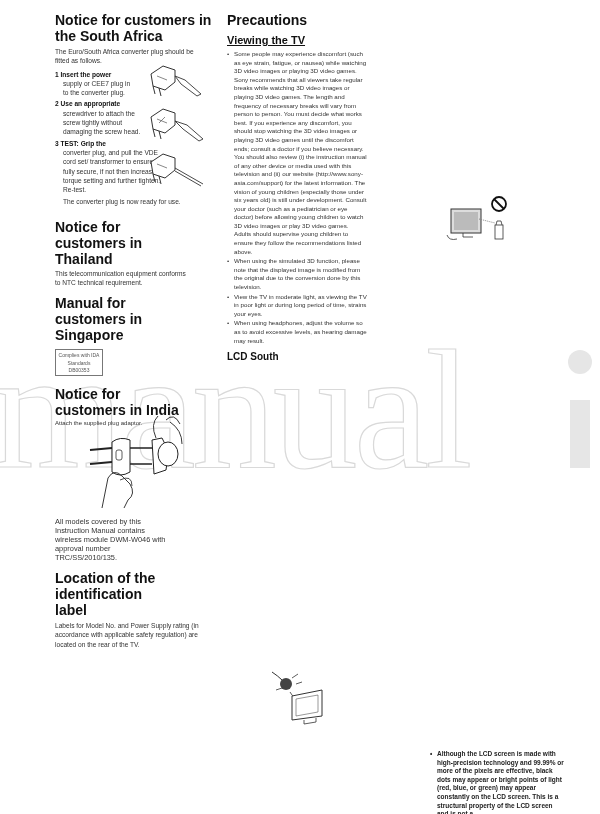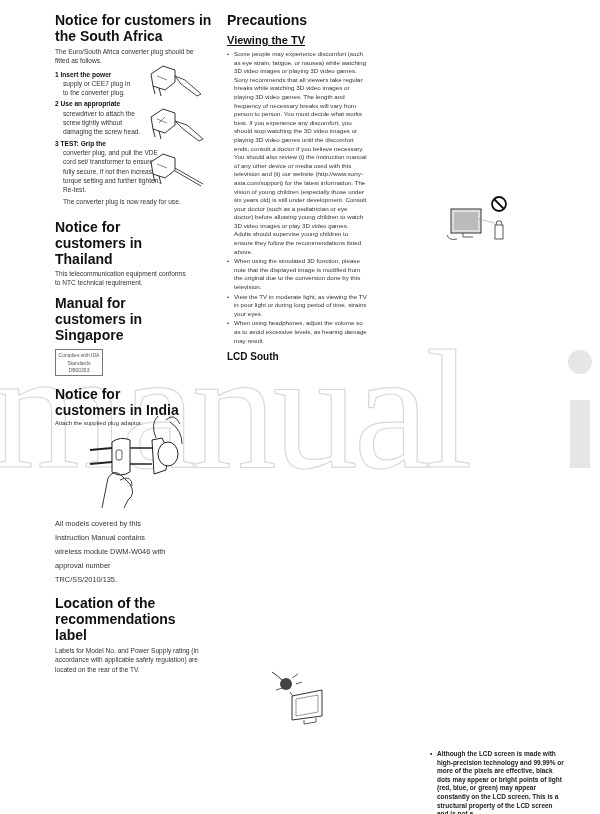--- a/index.html
+++ b/index.html
@@ -106,24 +106,24 @@
     <path d="M82 30 L92 28 Q100 40 96 60 L84 64 Z" fill="#fff" stroke="#222" stroke-width="1"></path>
     <ellipse cx="98" cy="44" rx="10" ry="12" fill="#fff" stroke="#222" stroke-width="1"></ellipse>
     <path d="M88 6 Q80 14 86 28 M96 10 Q104 2 110 14 M100 12 Q112 20 112 34" stroke="#222" fill="none" stroke-width="0.9"></path>
     <path d="M32 98 L38 68 Q44 58 52 66 L60 74 Q66 84 58 90 L54 98" stroke="#222" fill="none" stroke-width="0.9"></path>
     <path d="M50 70 Q62 64 62 76" stroke="#222" fill="none" stroke-width="0.8"></path>
   </svg>
 </div>
 
 <div class="abs" style="left:55px; top:515px; width:165px; z-index:1;">
   <section>
-    <p class="p big" style="margin-top:2px; width:112px; line-height:14px;">All models covered by this Instruction Manual contains wireless module DWM-W046 with approval number TRC/SS/2010/135.</p>
+    <p class="p big" style="margin-top:2px; width:112px; line-height:9px;">All models covered by this Instruction Manual contains wireless module DWM-W046 with approval number TRC/SS/2010/135.</p>
   </section>
   <section style="margin-top:8px;">
-    <h2 class="h1" style="width:110px;">Location of the recommendations label</h2>
+    <h2 class="h1" style="width:110px;">Location of the identification label</h2>
     <p class="p" style="margin-top:3px; width:150px;">Labels for Model No. and Power Supply rating (in accordance with applicable safety regulation) are located on the rear of the TV.</p>
   </section>
 </div>
 
 <div class="abs" style="left:227px; top:12px; width:140px; z-index:1;">
   <h1 class="h1">Precautions</h1>
   <h2 class="h2" style="margin-top:5px;text-decoration:underline;">Viewing the TV</h2>
   <ul class="bullets" style="margin-top:3px;">
     <li>Some people may experience discomfort (such as eye strain, fatigue, or nausea) while watching 3D video images or playing 3D video games. Sony recommends that all viewers take regular breaks while watching 3D video images or playing 3D video games. The length and frequency of necessary breaks will vary from person to person. You must decide what works best. If you experience any discomfort, you should stop watching the 3D video images or playing 3D video games until the discomfort ends; consult a doctor if you believe necessary. You should also review (i) the instruction manual of any other device or media used with this television and (ii) our website (http://www.sony-asia.com/support) for the latest information. The vision of young children (especially those under six years old) is still under development. Consult your doctor (such as a pediatrician or eye doctor) before allowing young children to watch 3D video images or play 3D video games. Adults should supervise young children to ensure they follow the recommendations listed above.</li>
     <li>When using the simulated 3D function, please note that the displayed image is modified from the original due to the conversion done by this television.</li>

